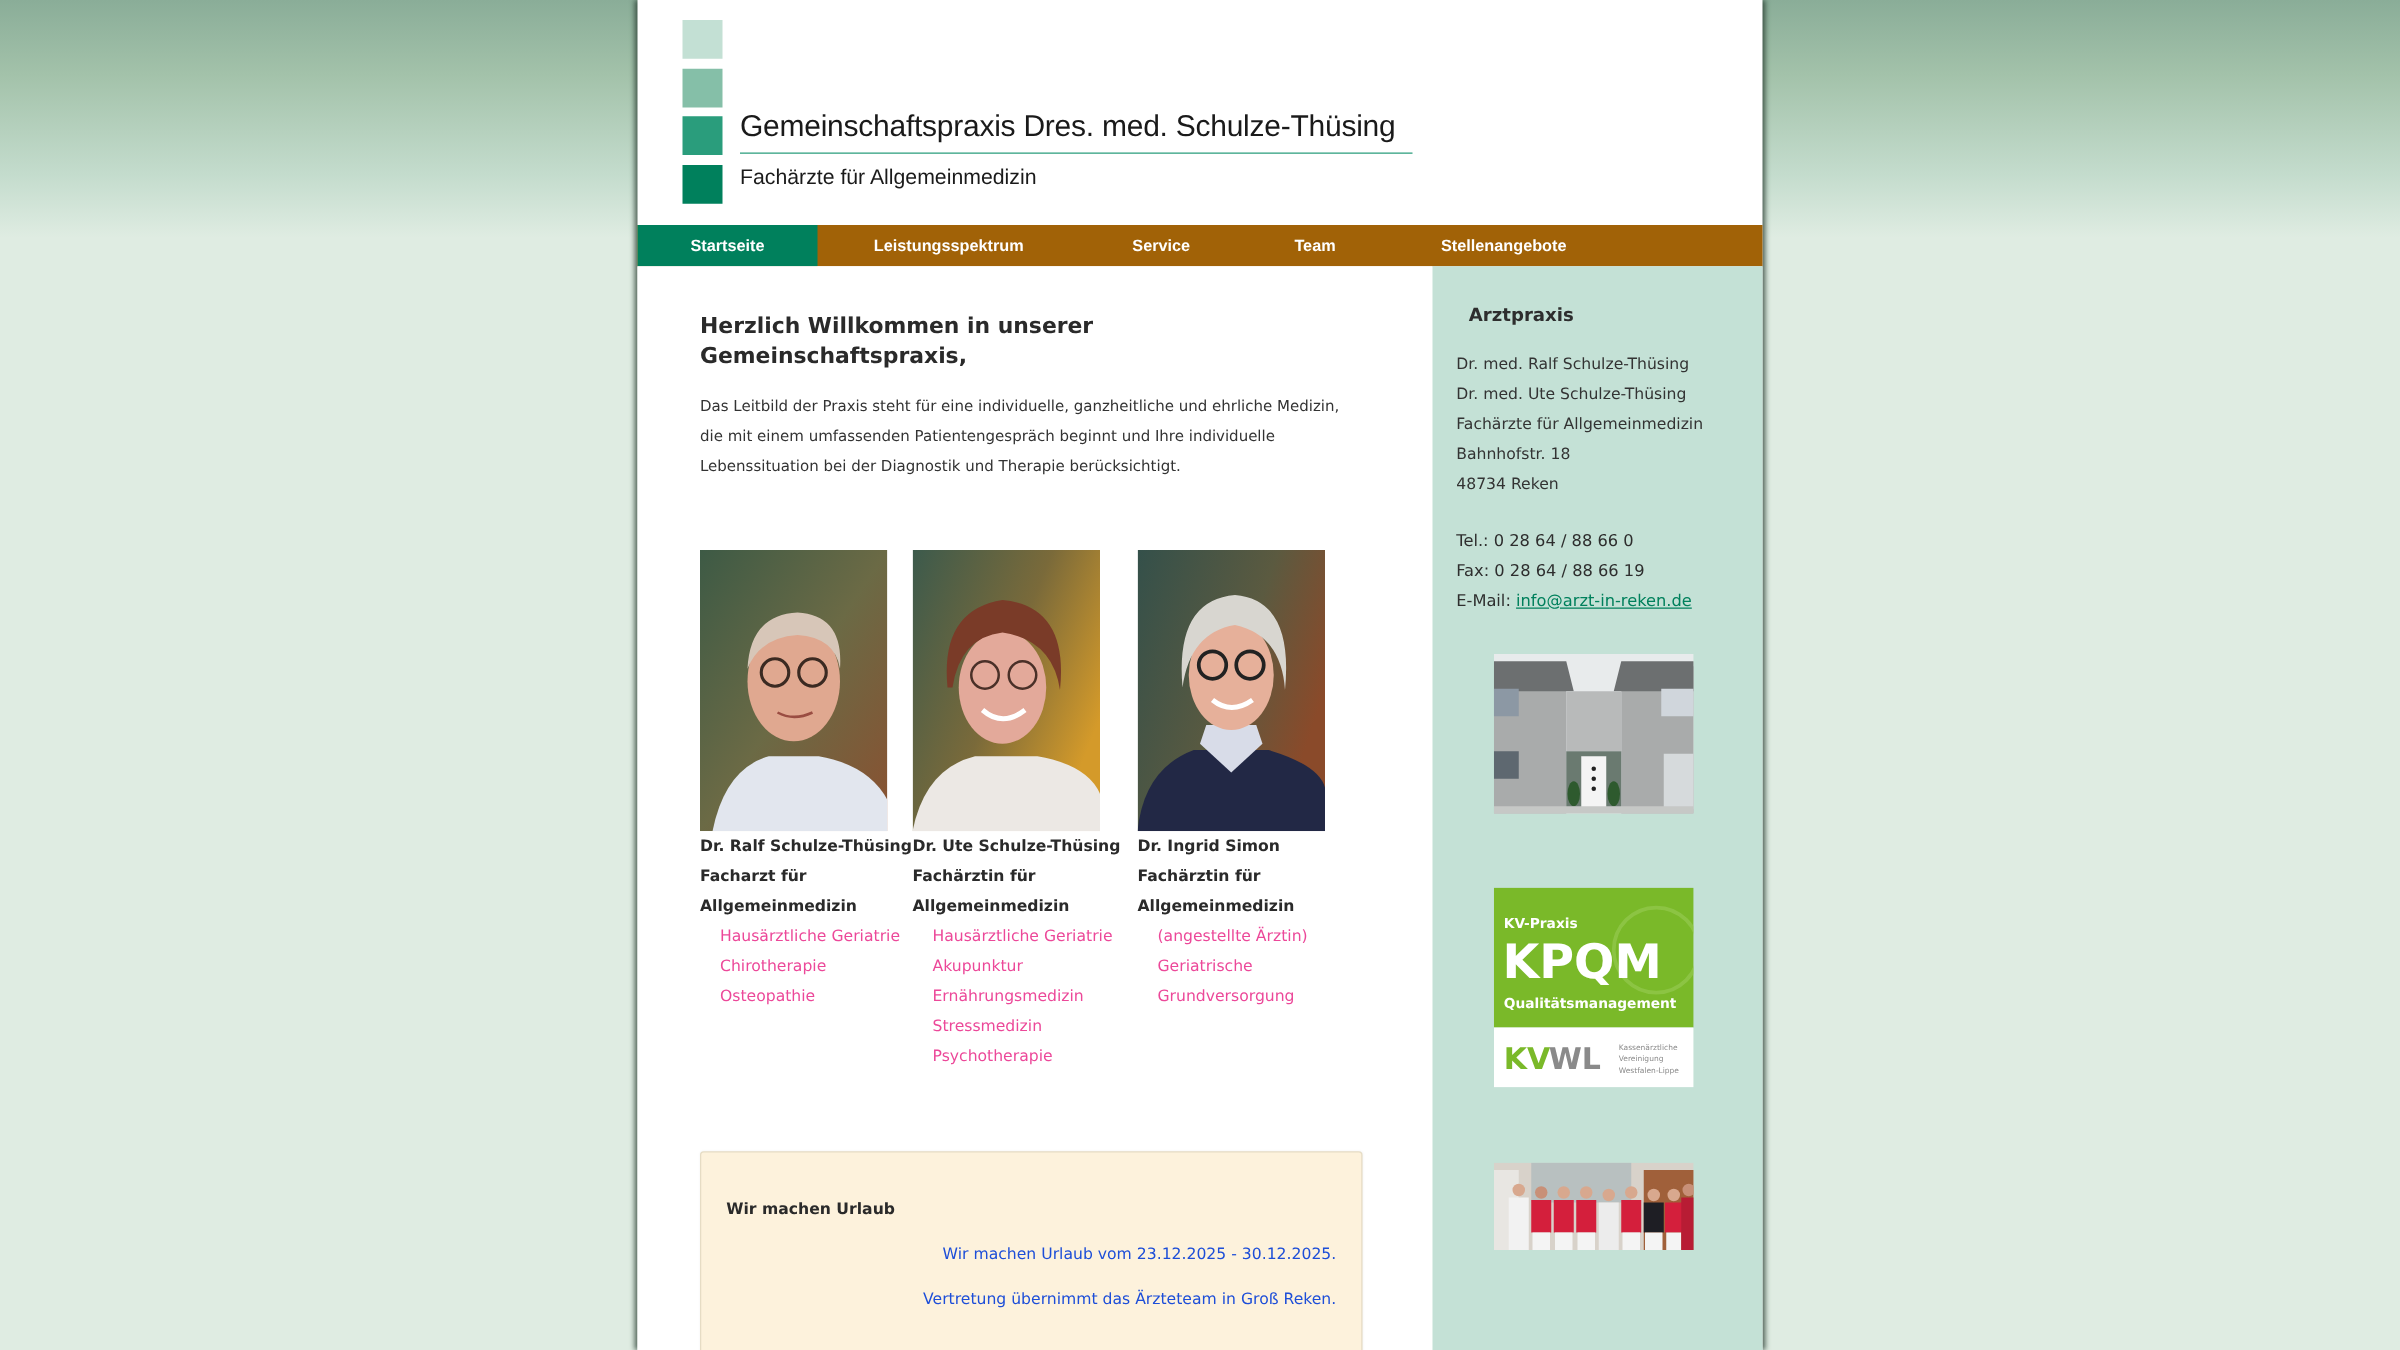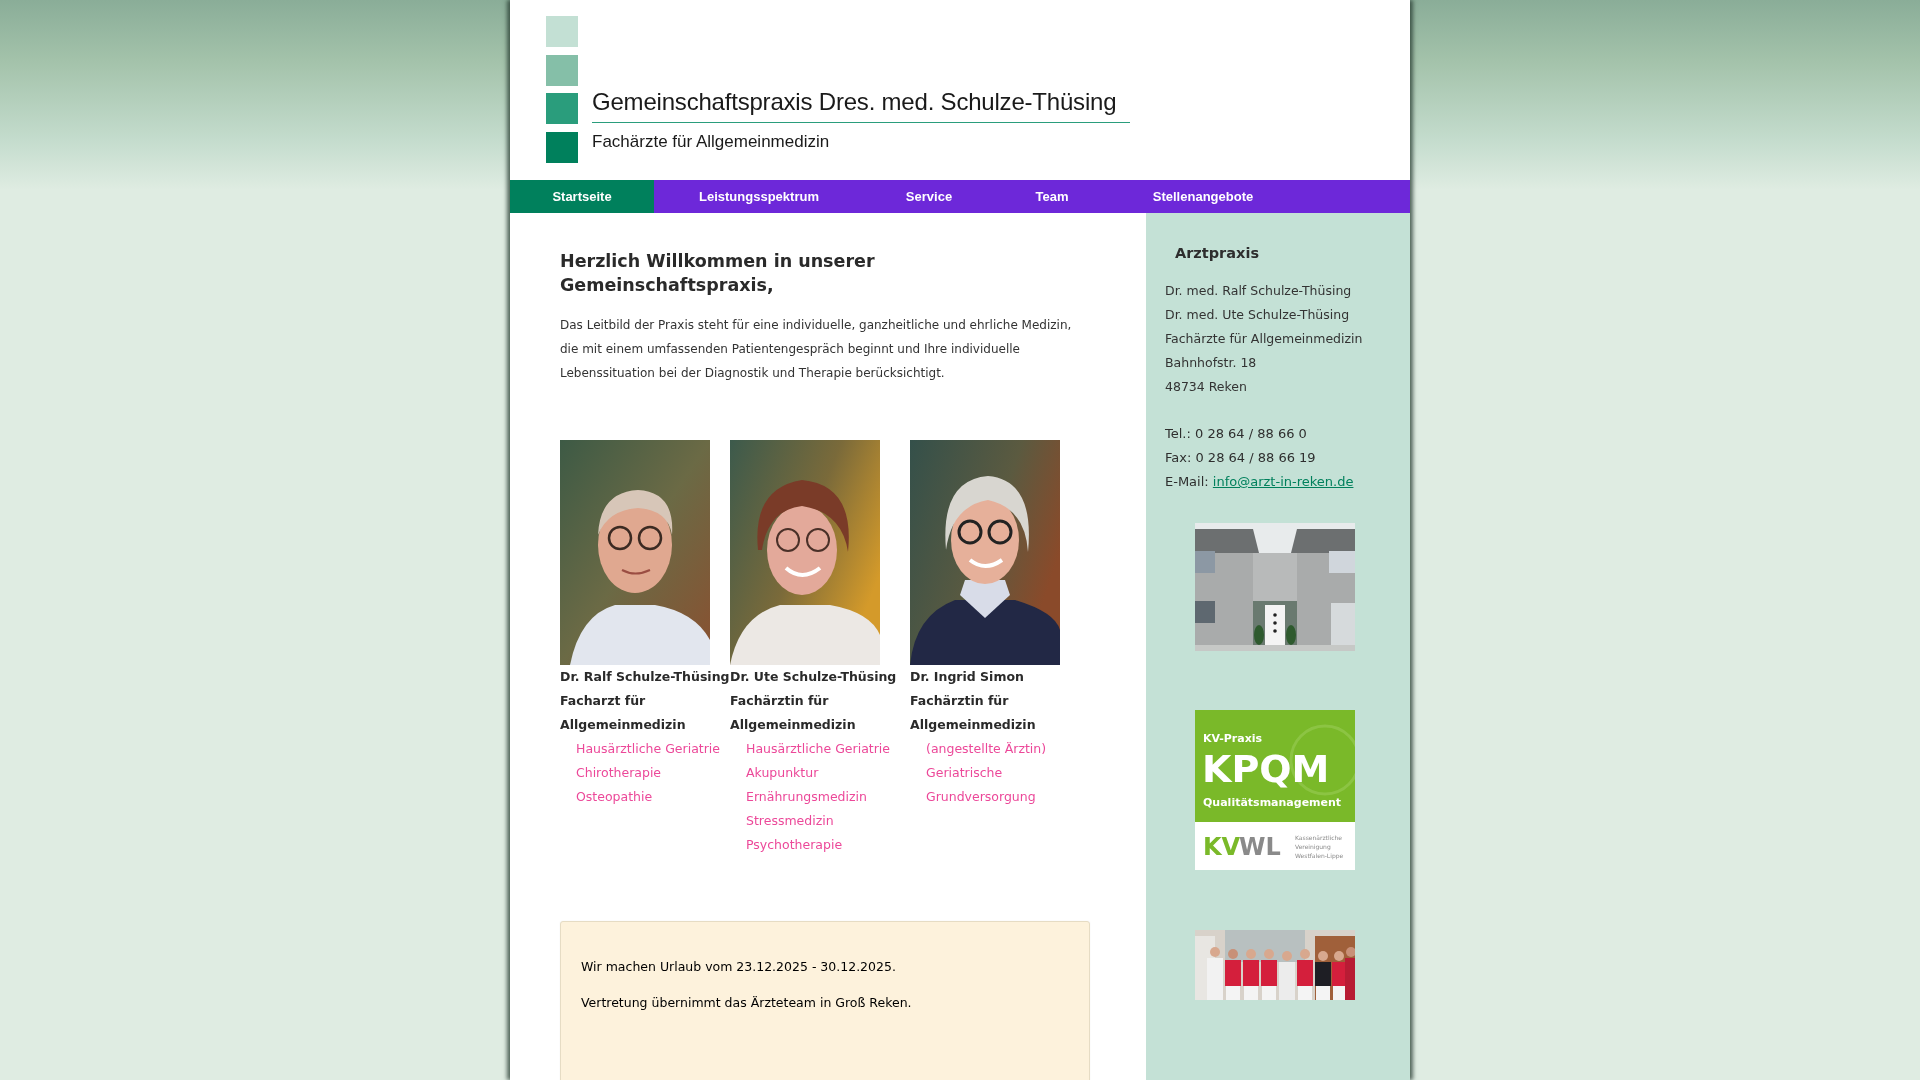--- a/index.html
+++ b/index.html
@@ -77,21 +77,21 @@
   .doctor .spec {
     font-size: 12.5px; color: #ec4899; line-height: 24px; white-space: nowrap; margin-left: 16px;
   }
   .notice {
     position: absolute; left: 50px; top: 708px; width: 530px; height: 200px;
     border: 1px solid #e6dcc4; border-radius: 3px;
     box-shadow: 0 0 2px rgba(0,0,0,0.06);
     padding: 34px 20px 0 20px;
   }
   .notice .n-title { font-size: 12.5px; font-weight: bold; color: #2a2a2a; line-height: 22px; margin-bottom: 14px; }
-  .notice .n-line { font-size: 12.5px; color: #000000; line-height: 22px; margin-bottom: 14px; }
+  .notice .n-line { font-size: 12.5px; color: #1d4ed8; line-height: 22px; margin-bottom: 14px; text-align: right; }
   
   .sb-title {
     position: absolute; left: 29px; top: 32px;
     font-size: 14.5px; font-weight: bold; color: #2e2e2e;
   }
   .sb-addr {
     position: absolute; left: 19px; top: 66px;
     font-size: 12.5px; color: #333; line-height: 24px;
   }
   .sb-contact {
@@ -110,21 +110,21 @@
   <div class="header">
     <div class="logo-square sq1" style="background:#c3e0d4"></div>
     <div class="logo-square sq2" style="background:#85bfa8"></div>
     <div class="logo-square sq3" style="background:#2a9d7c"></div>
     <div class="logo-square sq4" style="background:#00805c"></div>
     <div class="logo-title">Gemeinschaftspraxis Dres. med. Schulze-Thüsing</div>
     <div class="logo-line" style="background:#2a9d7c"></div>
     <div class="logo-subtitle">Fachärzte für Allgemeinmedizin</div>
   </div>
 
-  <div class="nav" style="background:#6d28d9">
+  <div class="nav" style="background:#a16207">
     <a class="nav-item" style="width:144px;background:#00805c">Startseite</a>
     <a class="nav-item" style="width:210px">Leistungsspektrum</a>
     <a class="nav-item" style="width:130px">Service</a>
     <a class="nav-item" style="width:116px">Team</a>
     <a class="nav-item" style="width:186px">Stellenangebote</a>
   </div>
 
   <div class="main">
     <h1 class="welcome-title">Herzlich Willkommen in unserer Gemeinschaftspraxis,</h1>
     <div class="intro">
@@ -211,20 +211,21 @@
       </div>
       <div class="name">Dr. Ingrid Simon</div>
       <div class="role">Fachärztin für</div>
       <div class="role">Allgemeinmedizin</div>
       <div class="spec">(angestellte Ärztin)</div>
       <div class="spec">Geriatrische</div>
       <div class="spec">Grundversorgung</div>
     </div>
 
     <div class="notice" style="background:#fdf2dc">
+      <div class="n-title">Wir machen Urlaub</div>
       <div class="n-line">Wir machen Urlaub vom 23.12.2025 - 30.12.2025.</div>
       <div class="n-line">Vertretung übernimmt das Ärzteteam in Groß Reken.</div>
     </div>
   </div>
 
   <div class="sidebar" style="background:#c4e1d6">
     <div class="sb-title">Arztpraxis</div>
     <div class="sb-addr">
       <div>Dr. med. Ralf Schulze-Thüsing</div>
       <div>Dr. med. Ute Schulze-Thüsing</div>

